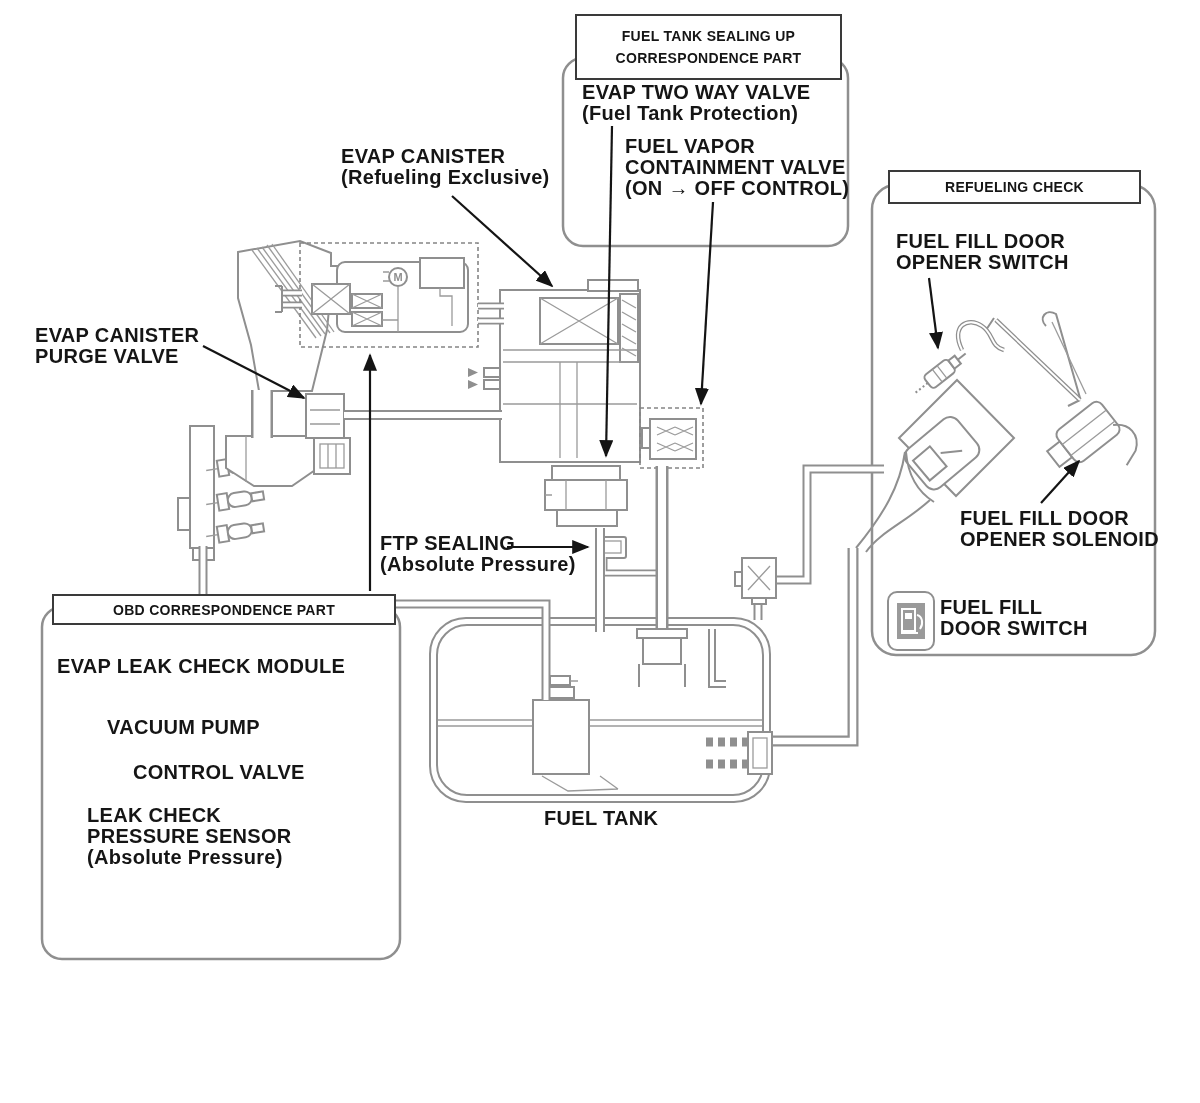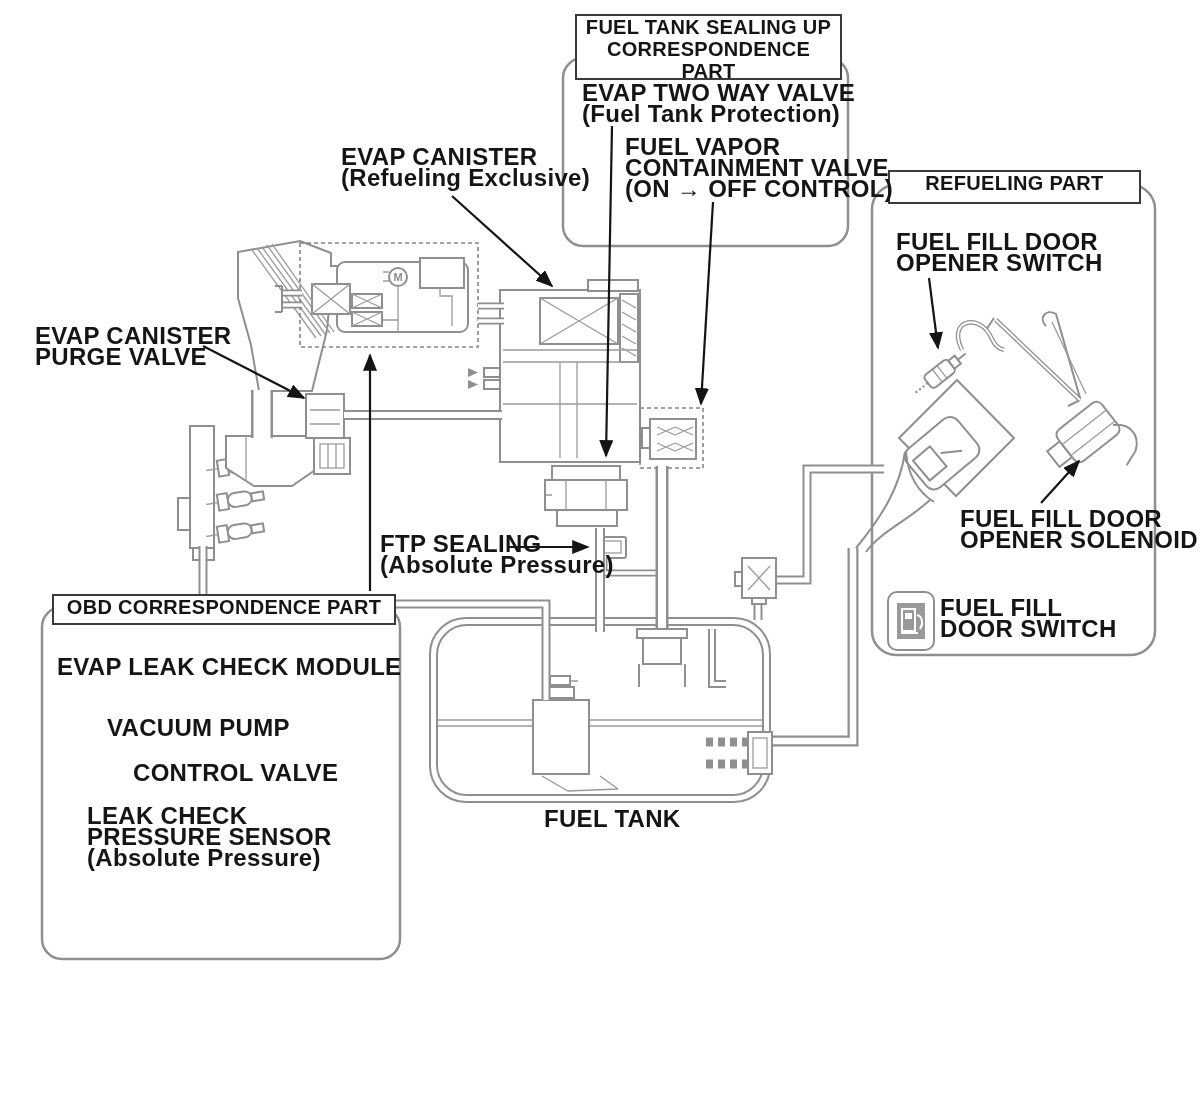--- a/index.html
+++ b/index.html
@@ -1,23 +1,23 @@
 <!DOCTYPE html>
 <html><head>
 <meta charset="utf-8">
 <style>
   html,body{margin:0;padding:0;background:#fff;}
   #stage{position:relative;width:1200px;height:1103px;background:#ffffff;
          font-family:"Liberation Sans",sans-serif;overflow:hidden;}
   #art{position:absolute;left:0;top:0;}
-  .lbl{position:absolute;font-weight:bold;font-size:24px;line-height:21px;
+  .lbl{position:absolute;font-weight:bold;font-size:20px;line-height:21px;
        color:#151515;white-space:nowrap;letter-spacing:0.3px;}
   .tbox{position:absolute;background:#ffffff;border:2px solid #3a3a3a;
-        display:flex;flex-direction:column;align-items:center;justify-content:space-between;
-        font-weight:bold;font-size:20px;line-height:22px;color:#151515;
+        display:flex;flex-direction:column;align-items:center;justify-content:center;
+        font-weight:bold;font-size:14px;line-height:22px;color:#151515;
         text-align:center;letter-spacing:0.3px;}
   
   .cont{fill:none;stroke:#8f8f8f;stroke-width:2.5;}
   .ln{stroke:#8f8f8f;stroke-width:2;fill:none;}
   .lnf{stroke:#8f8f8f;stroke-width:2;fill:#ffffff;}
   .thin{stroke:#9b9b9b;stroke-width:1.3;fill:none;}
   .dash{stroke:#858585;stroke-width:1.6;fill:none;stroke-dasharray:4 3;}
   .po{stroke:#8f8f8f;fill:none;}
   .pi{stroke:#ffffff;fill:none;}
   .blk{stroke:#141414;stroke-width:2.2;fill:none;}
@@ -259,21 +259,21 @@
     <path class="blk" d="M1041,503 L1079,461" marker-end="url(#ah)"></path>
     <path class="blk" d="M370,591 L370,355" marker-end="url(#ah)"></path>
   </g>
 </svg>
 
 <div class="tbox" style="left:575px;top:14px;width:263px;height:62px;">
   <div>FUEL TANK SEALING UP</div>
   <div>CORRESPONDENCE PART</div>
 </div>
 <div class="tbox" style="left:888px;top:170px;width:249px;height:30px;">
-  <div>REFUELING PART</div>
+  <div>REFUELING CHECK</div>
 </div>
 <div class="tbox" style="left:52px;top:594px;width:340px;height:27px;">
   <div>OBD CORRESPONDENCE PART</div>
 </div>
 
 <div class="lbl" style="left:582px;top:82px;">
   <div>EVAP TWO WAY VALVE</div>
   <div>(Fuel Tank Protection)</div>
 </div>
 <div class="lbl" style="left:625px;top:136px;">

